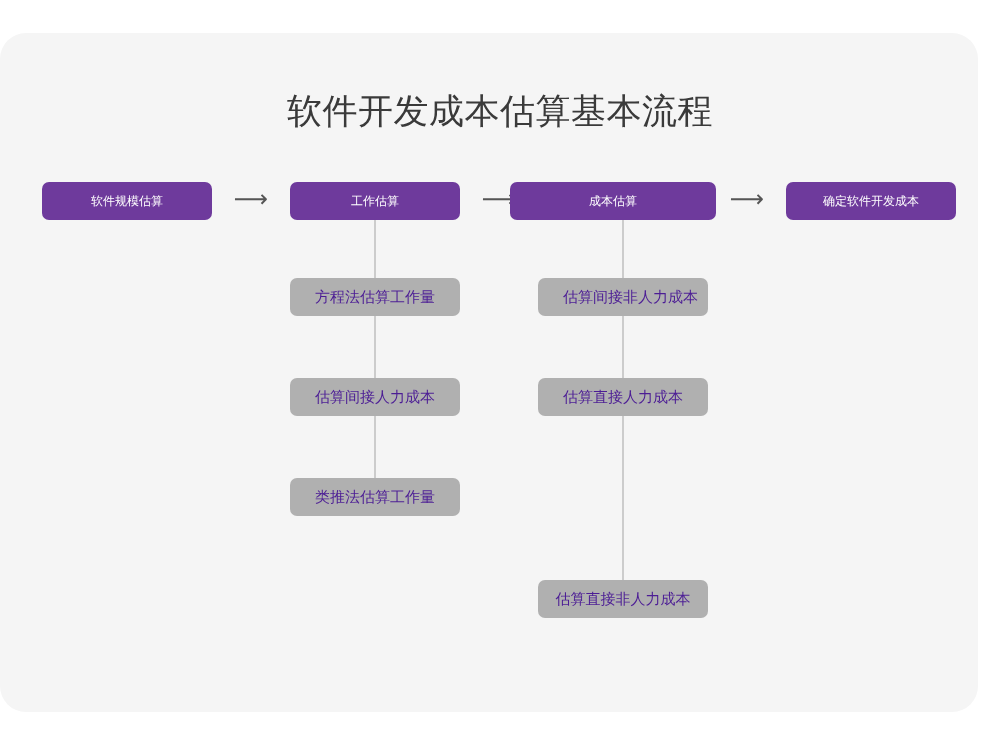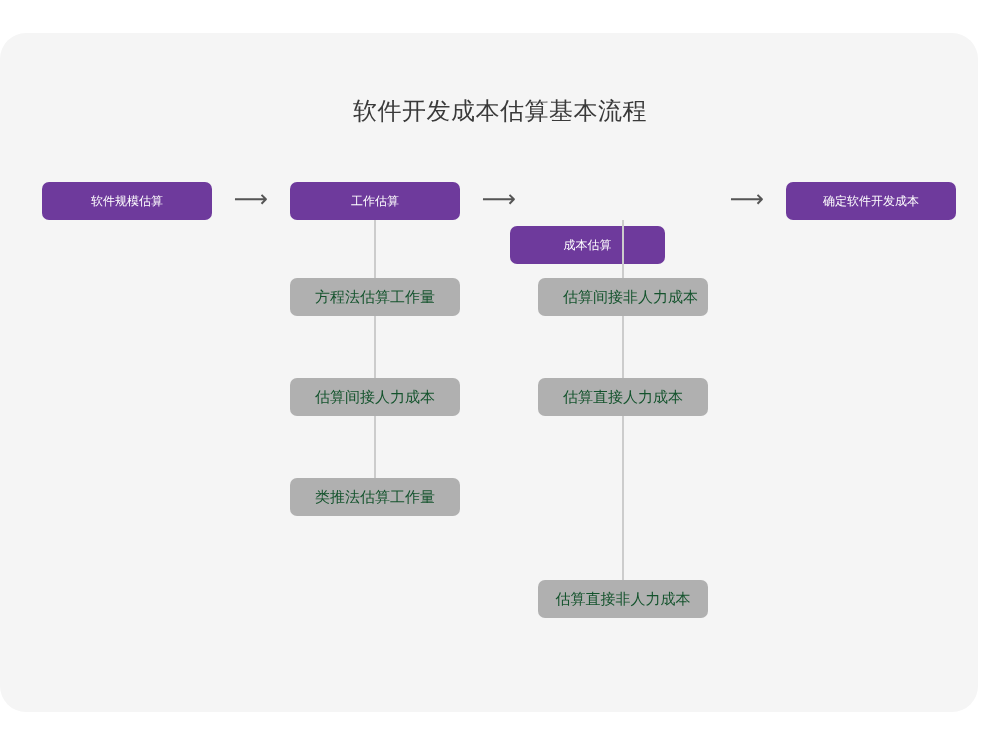--- a/index.html
+++ b/index.html
@@ -30,21 +30,21 @@
     background: #f5f5f5;
     border-radius: 26px;
   }
 
   .diagram-title {
     position: absolute;
     left: 0;
     top: 93px;
     width: 1000px;
     text-align: center;
-    font-size: 24px;
+    font-size: 35px;
     line-height: 36px;
     color: #3a3a3a;
     letter-spacing: 0.5px;
     white-space: nowrap;
   }
 
   
   .node-primary {
     position: absolute;
     height: 38px;
@@ -58,21 +58,21 @@
     white-space: nowrap;
     box-sizing: border-box;
   }
 
   
   .node-secondary {
     position: absolute;
     height: 38px;
     background: #b0b0b0;
     border-radius: 7px;
-    color: #14532d;
+    color: #4c1d95;
     font-size: 15px;
     display: flex;
     align-items: center;
     justify-content: center;
     white-space: nowrap;
     box-sizing: border-box;
   }
 
   
   .arrow {
@@ -104,21 +104,21 @@
   <div class="diagram-title">软件开发成本估算基本流程</div>
 
   <div class="node-primary" style="left:42px;  top:182px; width:170px;">软件规模估算</div>
 
   <div class="arrow" style="left:223px;">⟶</div>
 
   <div class="node-primary" style="left:290px; top:182px; width:170px;">工作估算</div>
 
   <div class="arrow" style="left:471px;">⟶</div>
 
-  <div class="node-primary" style="left:510px; top:182px; width:155px;margin-top:44px;">成本估算</div>
+  <div class="node-primary" style="left:510px; top:182px; width:206px;">成本估算</div>
 
   <div class="arrow" style="left:719px;">⟶</div>
 
   <div class="node-primary" style="left:786px; top:182px; width:170px;">确定软件开发成本</div>
 
   <div class="connector" style="left:374px; top:220px; height:258px;"></div>
 
   <div class="node-secondary" style="left:290px; top:278px; width:170px;">方程法估算工作量</div>
 
   <div class="node-secondary" style="left:290px; top:378px; width:170px;">估算间接人力成本</div>

